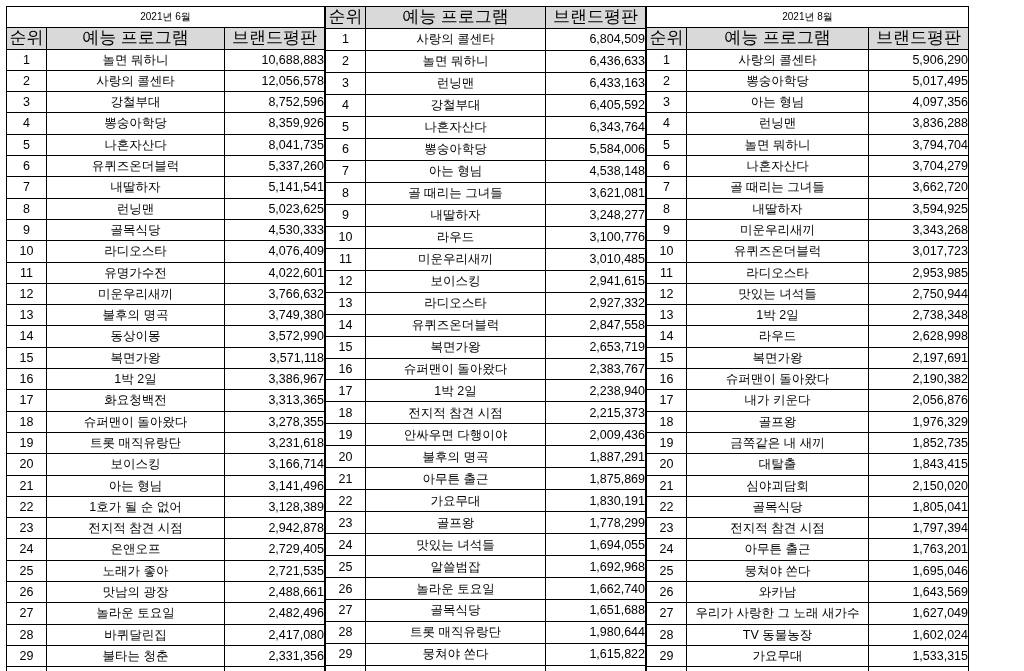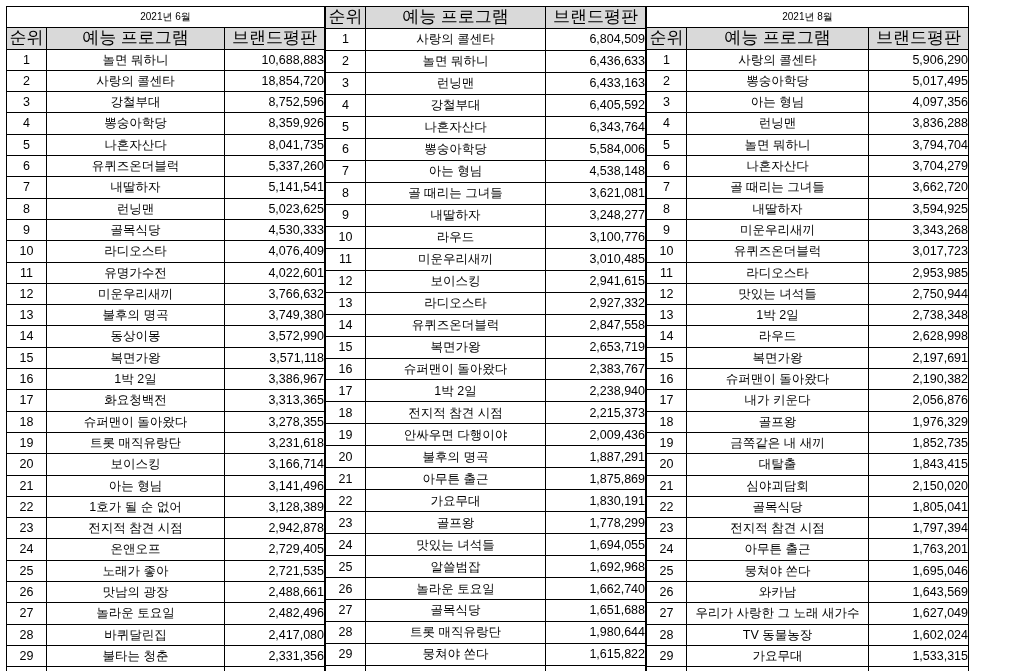--- a/index.html
+++ b/index.html
@@ -95,21 +95,21 @@
         <td>브랜드평판</td>
       </tr>
       <tr>
           <td class="c-rank">1</td>
           <td class="c-name">놀면 뭐하니</td>
           <td class="c-val">10,688,883</td>
         </tr>
       <tr>
           <td class="c-rank">2</td>
           <td class="c-name">사랑의 콜센타</td>
-          <td class="c-val">18,854,720</td>
+          <td class="c-val">12,056,578</td>
         </tr>
       <tr>
           <td class="c-rank">3</td>
           <td class="c-name">강철부대</td>
           <td class="c-val">8,752,596</td>
         </tr>
       <tr>
           <td class="c-rank">4</td>
           <td class="c-name">뽕숭아학당</td>
           <td class="c-val">8,359,926</td>

